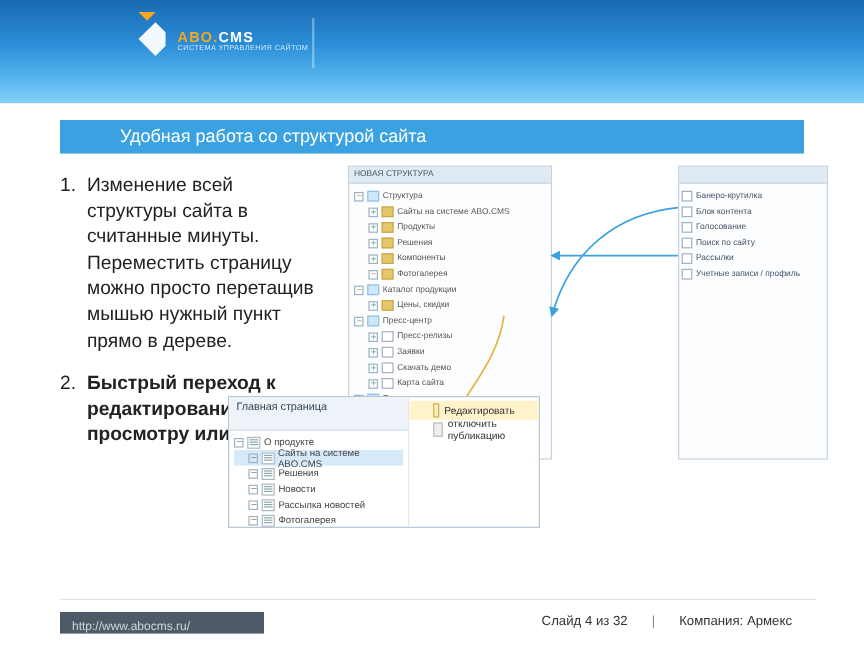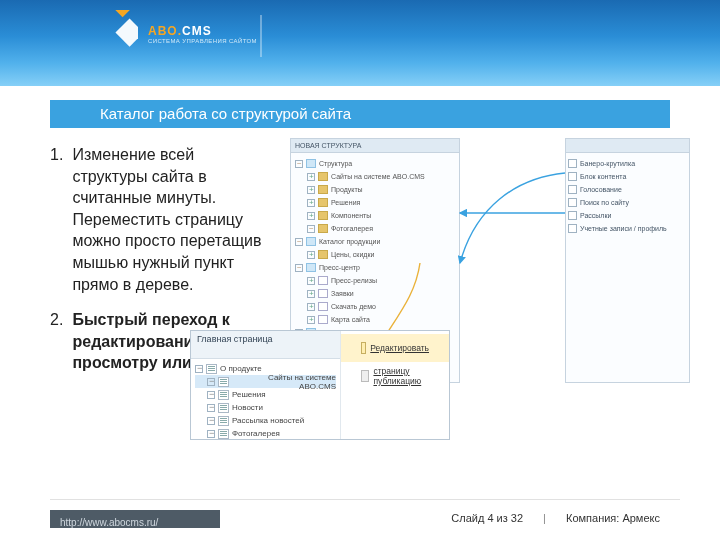--- a/index.html
+++ b/index.html
@@ -45,31 +45,31 @@
   .rlist .r { display: flex; align-items: center; height: 13px; font-size: 7px; color: #456; }
   .rlist .r .ric { width: 9px; height: 9px; border: 1px solid #9fb2c2; margin-right: 3px; background: #fff; }
 
   .arrow { position: absolute; pointer-events: none; }
   .arrow svg { overflow: visible; }
 
   .popup { position: absolute; left: 190px; top: 330px; width: 260px; height: 110px; background: #fff; border: 1px solid #b9c7d4; }
   .popup-left { position: absolute; left: 0; top: 0; width: 150px; height: 108px; border-right: 1px solid #e1e8ee; }
   .popup-right { position: absolute; left: 150px; top: 0; width: 108px; height: 108px; }
   .popup .hdr2 { height: 28px; background: #edf3f8; border-bottom: 1px solid #d4dee7; font-size: 9px; color: #345; line-height: 16px; padding-left: 6px; }
-  .ptree { padding: 3px 4px; text-align: right; }
+  .ptree { padding: 3px 4px; }
   .ptree .prow { display: flex; align-items: center; height: 13px; font-size: 8px; color: #444; }
   .ptree .prow.indent1 { padding-left: 12px; }
   .ptree .prow .pb { width: 8px; height: 8px; border: 1px solid #9fb2c2; margin-right: 3px; position: relative; }
   .ptree .prow .pb::after { content: "−"; position: absolute; left: 1px; top: -3px; font-size: 9px; color: #888; }
   .ptree .prow .pic { width: 11px; height: 10px; background: #fff; border: 1px solid #aab8c6; margin-right: 3px; position: relative; }
   .ptree .prow .pic::before { content: ""; position: absolute; left: 1px; top: 1px; width: 7px; height: 1px; background: #8aa; box-shadow: 0 2px 0 #8aa, 0 4px 0 #8aa; }
   .ptree .prow.sel { background: #d6e9f8; }
 
   .ctx { padding: 3px 0; }
-  .ctx .crow { display: flex; align-items: center; height: 28px; font-size: 8.5px; color: #333; padding: 0 20px; text-decoration: underline; }
+  .ctx .crow { display: flex; align-items: center; height: 16px; font-size: 8.5px; color: #333; padding: 0 20px; }
   .ctx .crow.sel { background: #fff3cc; }
   .ctx .cric { width: 12px; height: 12px; border: 1px solid #c6ae60; background: #ffeeb0; margin-right: 4px; }
   .ctx .cric.gray { border-color: #bbb; background: #eee; }
   .ctx .cric.red { border-color: #d99; background: #fdd; }
 
   .footer { position: absolute; left: 0; right: 0; bottom: 0; height: 46px; }
   .footer-dark { position: absolute; left: 50px; bottom: 12px; width: 170px; height: 18px; background: #4e5b66; color: #cfd7de; font-size: 10px; line-height: 26px; padding-left: 10px; }
   .footer-line { position: absolute; left: 50px; right: 40px; bottom: 40px; height: 1px; background: #e1e1e1; }
   .footer-text { position: absolute; right: 60px; bottom: 16px; font-size: 11px; color: #333; display: flex; gap: 20px; }
   .footer-text .sep { color: #888; }
@@ -87,21 +87,21 @@
     </div>
     <div class="logo-text">
       <div class="brand"><span class="orange">ABO.</span><span>CMS</span></div>
       <div class="tag">СИСТЕМА УПРАВЛЕНИЯ САЙТОМ</div>
     </div>
   </div>
   <div class="header-divider"></div>
   <div class="header-white-bar"></div>
 </div>
 
-<div class="title-bar">Каталог работа со структурой сайта</div>
+<div class="title-bar">Удобная работа со структурой сайта</div>
 
 <div class="content">
   <div class="left">
     <ol>
       <li>
         <span class="num">1.</span>
         <span class="txt">Изменение всей структуры сайта в считанные минуты. Переместить страницу можно просто перетащив мышью нужный пункт прямо в дереве.</span>
       </li>
       <li>
         <span class="num">2.</span>
@@ -308,21 +308,21 @@
       </div>
   </div>
   <div class="popup-right">
     <div class="ctx" id="ctx">
         <div class="crow sel">
           <span class="cric "></span>
           <span>Редактировать</span>
         </div>
         <div class="crow">
           <span class="cric gray"></span>
-          <span>страницу публикацию</span>
+          <span>отключить публикацию</span>
         </div>
       </div>
   </div>
 </div>
 
 <div class="footer">
   <div class="footer-line"></div>
   <div class="footer-dark">http://www.abocms.ru/</div>
   <div class="footer-text">
     <span>Слайд 4 из 32</span>

